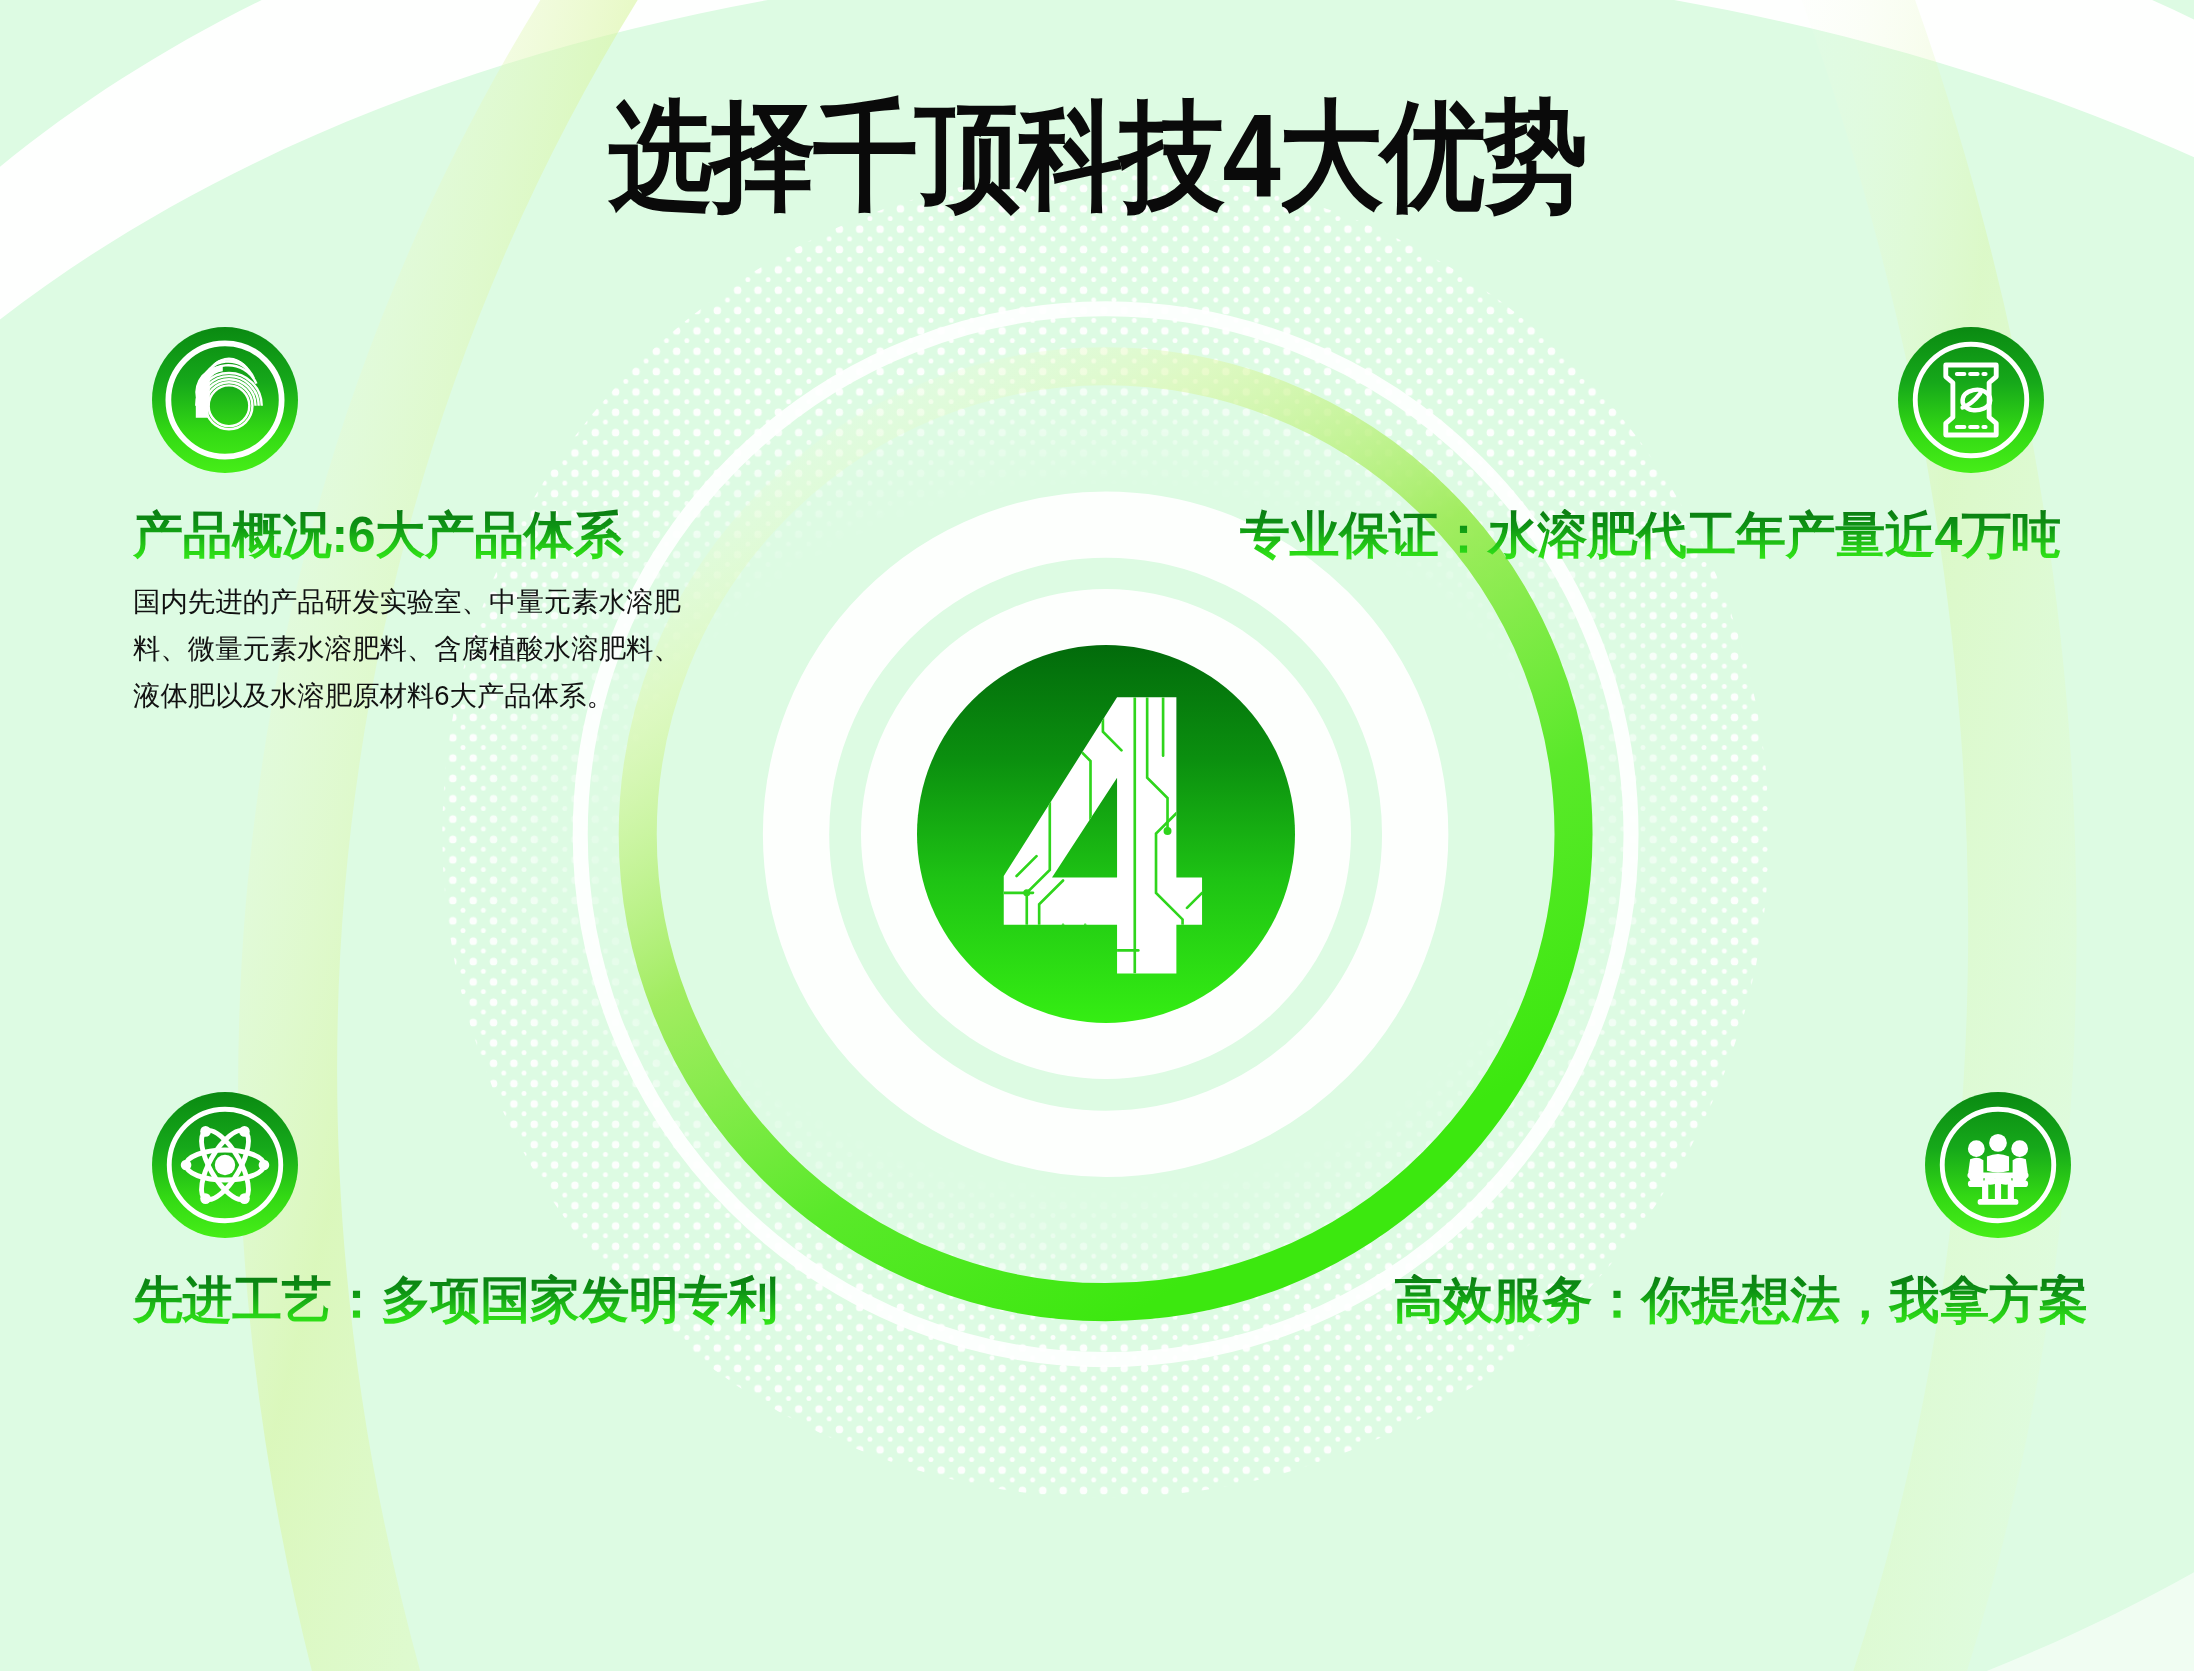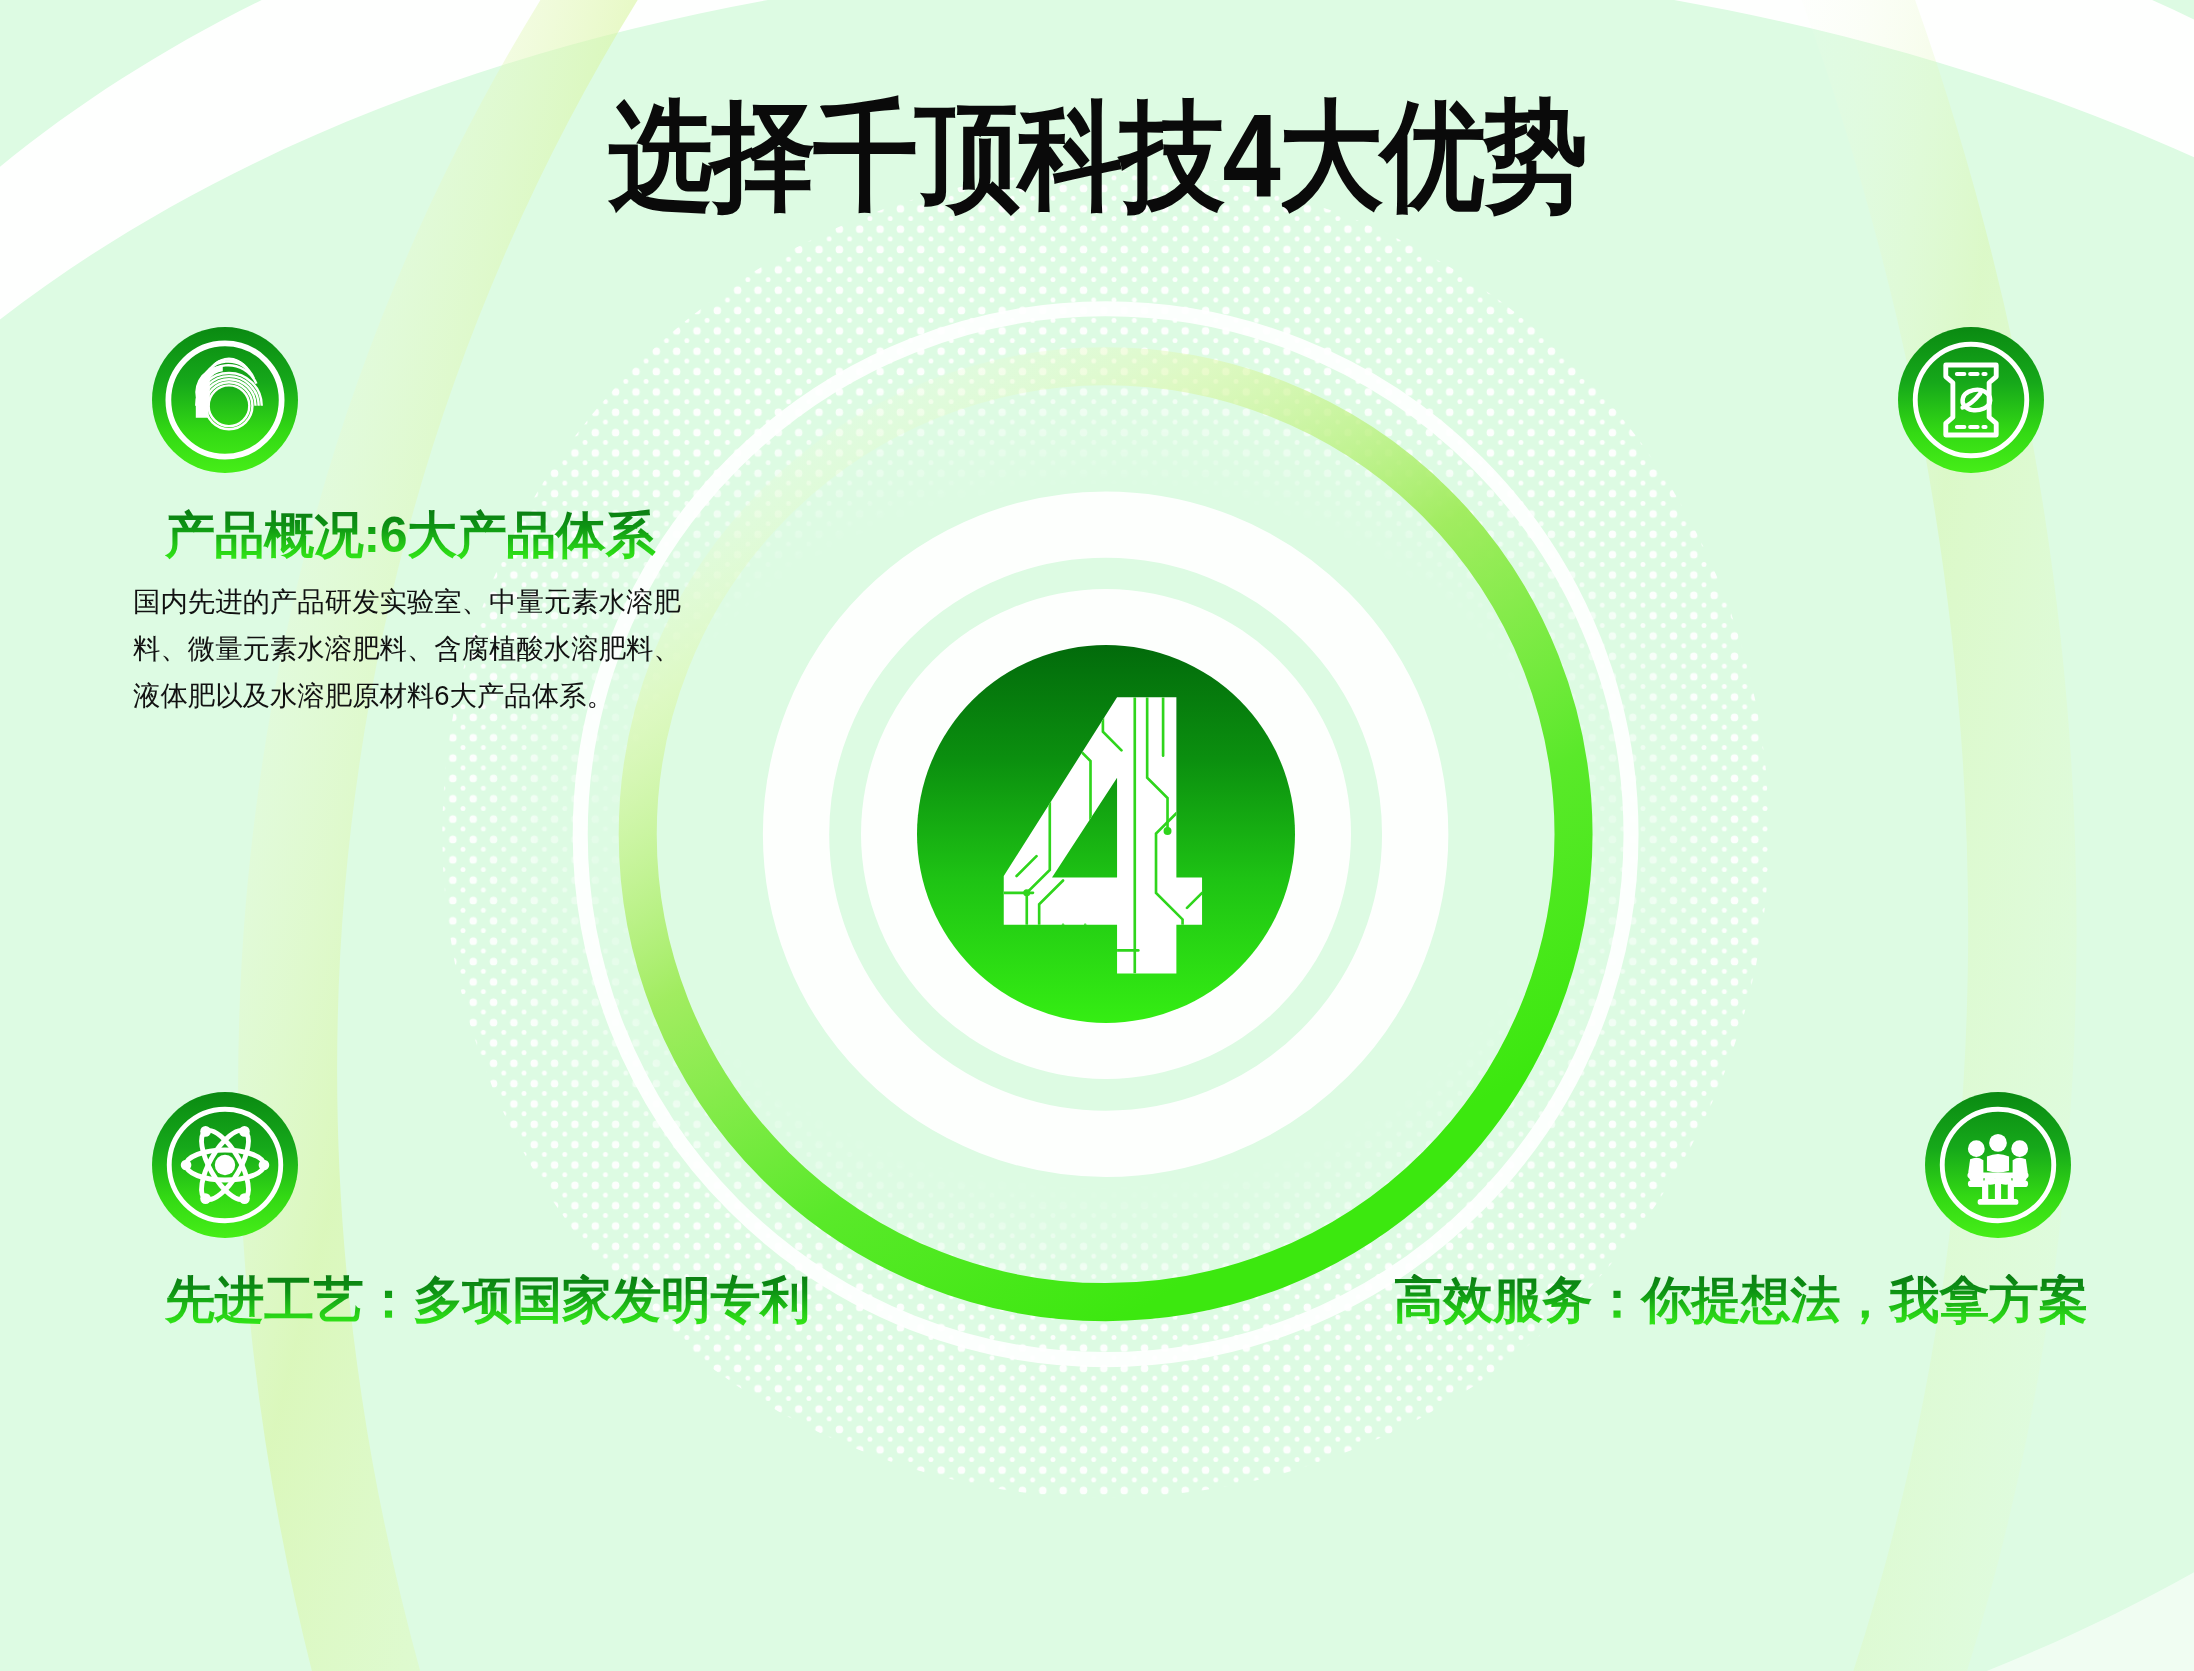--- a/index.html
+++ b/index.html
@@ -30,21 +30,20 @@
     background:linear-gradient(180deg,#0a8a12 0%,#16a81a 38%,#33d914 72%,#46ee18 100%);
     display:flex;align-items:center;justify-content:center;
   }
   .f-icon svg{width:146px;height:146px;display:block;}
   .f-head{
     font-size:50px;font-weight:700;line-height:1.06;white-space:nowrap;
     background:linear-gradient(180deg,#0a7c12 0%,#0e9414 34%,#25cc16 72%,#35ec18 100%);
     -webkit-background-clip:text;background-clip:text;color:transparent;
     -webkit-text-fill-color:transparent;
     letter-spacing:-0.4px;
-    margin-left:32px;
   }
   .f-body{
     font-size:27.4px;line-height:1.72;color:#111;font-weight:400;
     letter-spacing:0px;
   }
 
   
   .f-left .f-head,.f-left .f-body{text-align:left;}
   
   .f-right .f-head,.f-right .f-body{text-align:right;}
@@ -214,20 +213,21 @@
           <path d="M 108 86 L 222 86 L 222 112 L 206 126 L 206 204 L 222 218 L 222 244 L 108 244 L 108 218 L 124 204 L 124 126 L 108 112 Z"></path>
         </g>
         <g stroke="#ffffff" stroke-width="9" stroke-linecap="round" stroke-dasharray="17 13">
           <line x1="133" y1="106" x2="198" y2="106"></line>
           <line x1="133" y1="226" x2="198" y2="226"></line>
         </g>
         <path d="M 196 146 C 214 156 212 176 194 184 C 176 192 158 188 150 178 C 142 168 146 152 160 146 C 174 140 186 140 196 146 Z
                  M 186 150 C 172 168 158 178 146 182" fill="none" stroke="#ffffff" stroke-width="10" stroke-linejoin="round" stroke-linecap="round"></path>
       </svg>
     </div>
+    <div class="f-head">专业保证：水溶肥代工年产量近4万吨</div>
   </div>
 
   <div class="feature f-left" id="feat-process">
     <div class="f-icon">
       <svg viewBox="0 0 330 330" aria-hidden="true">
         <circle cx="165" cy="165" r="126" fill="none" stroke="#ffffff" stroke-width="11"></circle>
         <g fill="none" stroke="#ffffff" stroke-width="11" stroke-linecap="round">
           <ellipse cx="165" cy="165" rx="88" ry="34"></ellipse>
           <ellipse cx="165" cy="165" rx="88" ry="34" transform="rotate(60 165 165)"></ellipse>
           <ellipse cx="165" cy="165" rx="88" ry="34" transform="rotate(120 165 165)"></ellipse>

